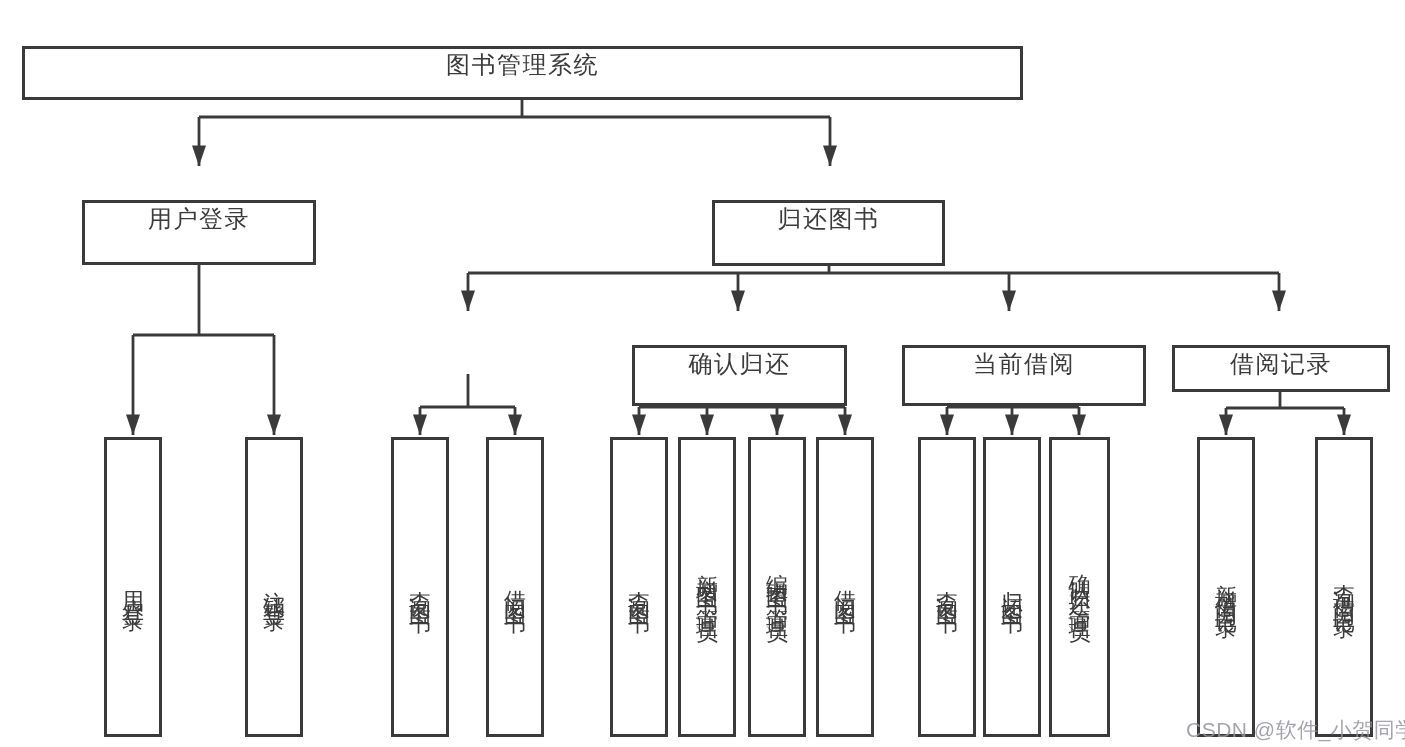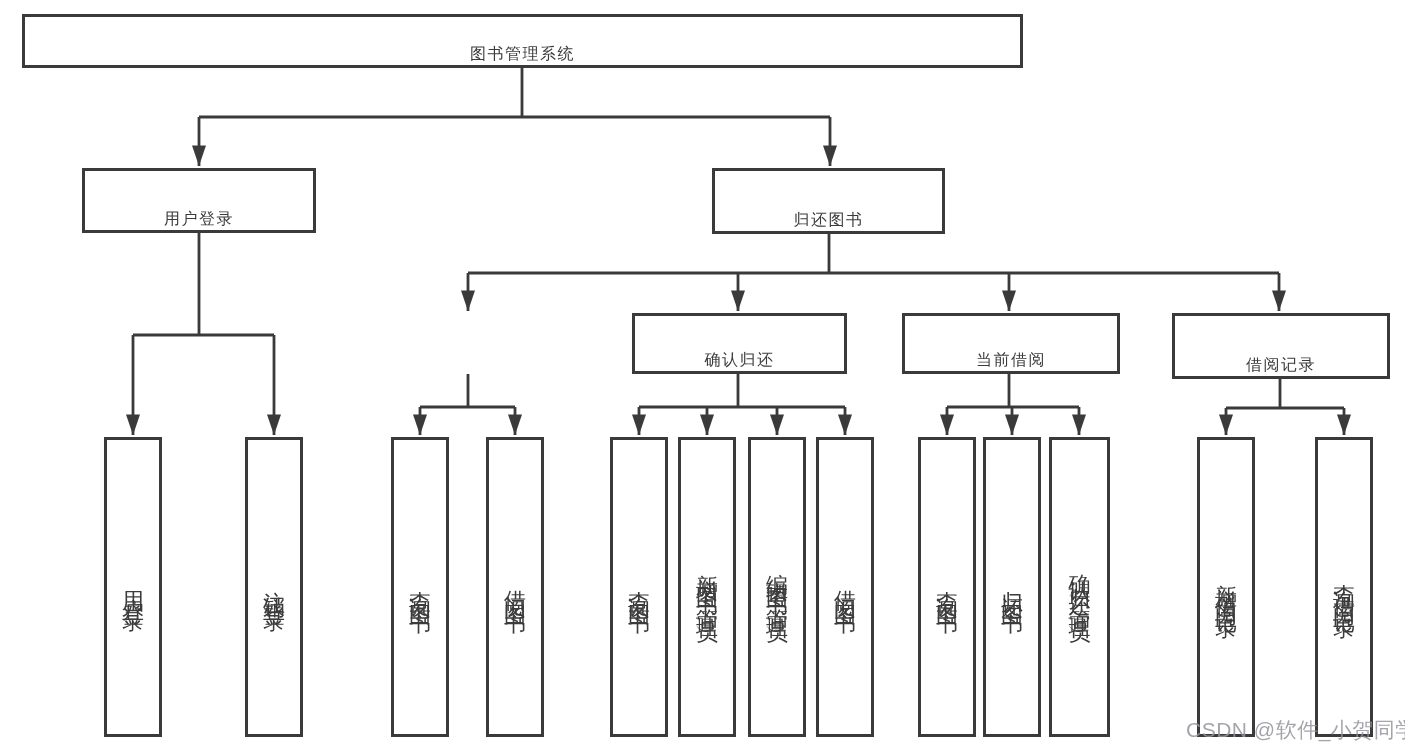--- a/index.html
+++ b/index.html
@@ -14,35 +14,36 @@
     overflow: hidden;
   }
 
   svg.wires { position: absolute; left: 0; top: 0; width: 1405px; height: 747px; }
 
   .node {
     position: absolute;
     background: #ffffff;
     border: 3px solid #3a3a3a;
     display: flex;
-    align-items: flex-end;
+    align-items: flex-start;
     justify-content: center;
     color: #3b3b3b;
-    font-size: 16px;
+    font-size: 24px;
     letter-spacing: 1.5px;
     z-index: 2;
+    margin-top: 32px;
   }
 
   #node-root            { left: 22px;   top: 14px;  width: 1001px; height: 54px; }
   #node-user-login      { left: 82px;   top: 168px; width: 234px;  height: 65px; }
   #node-book-mgmt       { left: 712px;  top: 168px; width: 233px;  height: 66px; }
   #node-new-books       { left: 362px;  top: 313px; width: 216px;  height: 61px; }
   #node-book-borrow     { left: 632px;  top: 313px; width: 215px;  height: 61px; }
-  #node-current-borrow  { left: 902px;  top: 313px; width: 218px;  height: 61px; }
-  #node-borrow-records  { left: 1172px; top: 313px; width: 218px;  height: 66px; }
+  #node-current-borrow  { left: 902px;  top: 313px; width: 244px;  height: 61px; }
+  #node-borrow-records  { left: 1172px; top: 313px; width: 218px;  height: 47px; }
 
   .leaf {
     position: absolute;
     top: 437px;
     width: 58px;
     height: 300px;
     background: #ffffff;
     border: 3px solid #3a3a3a;
     display: flex;
     align-items: center;

